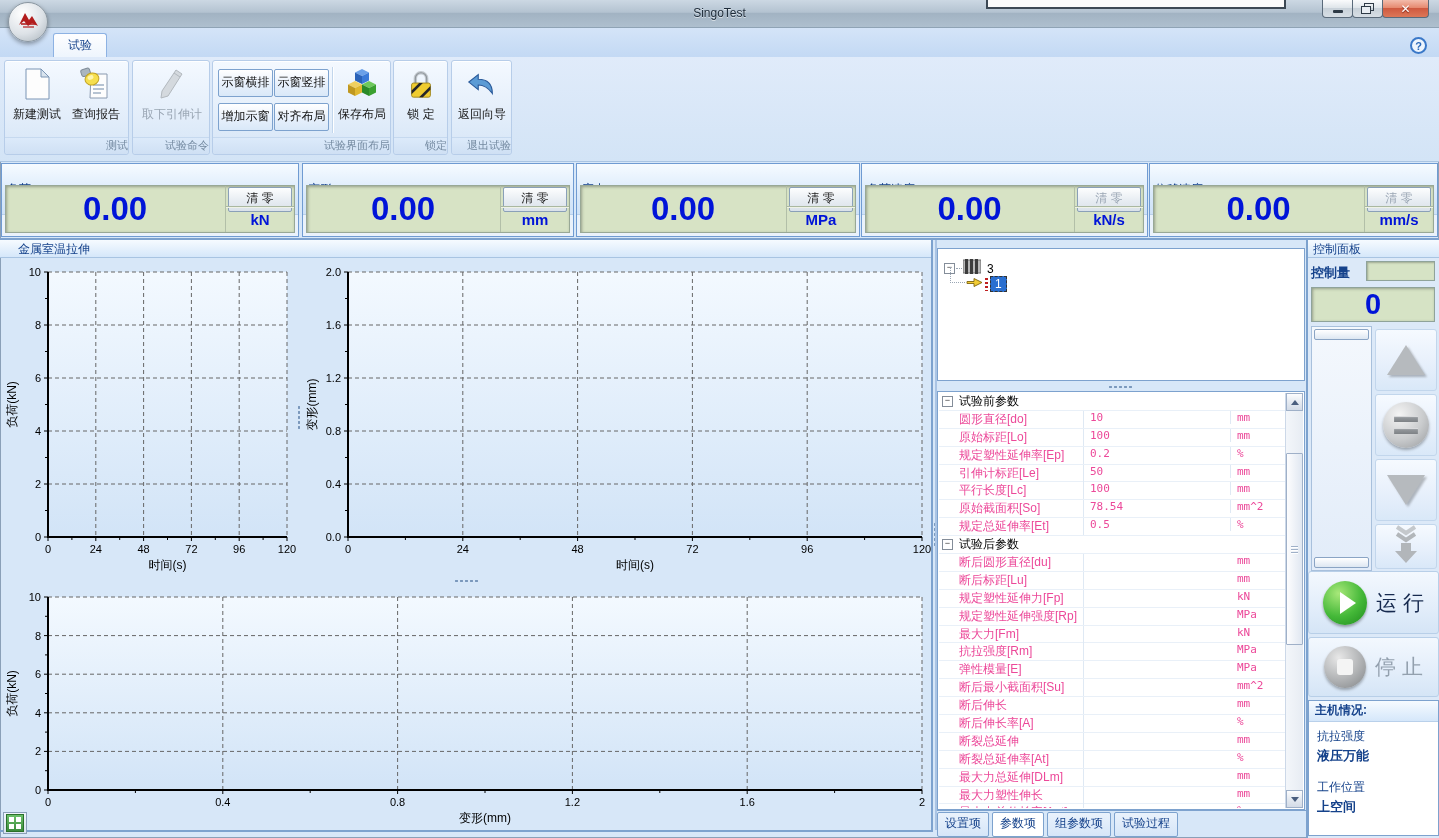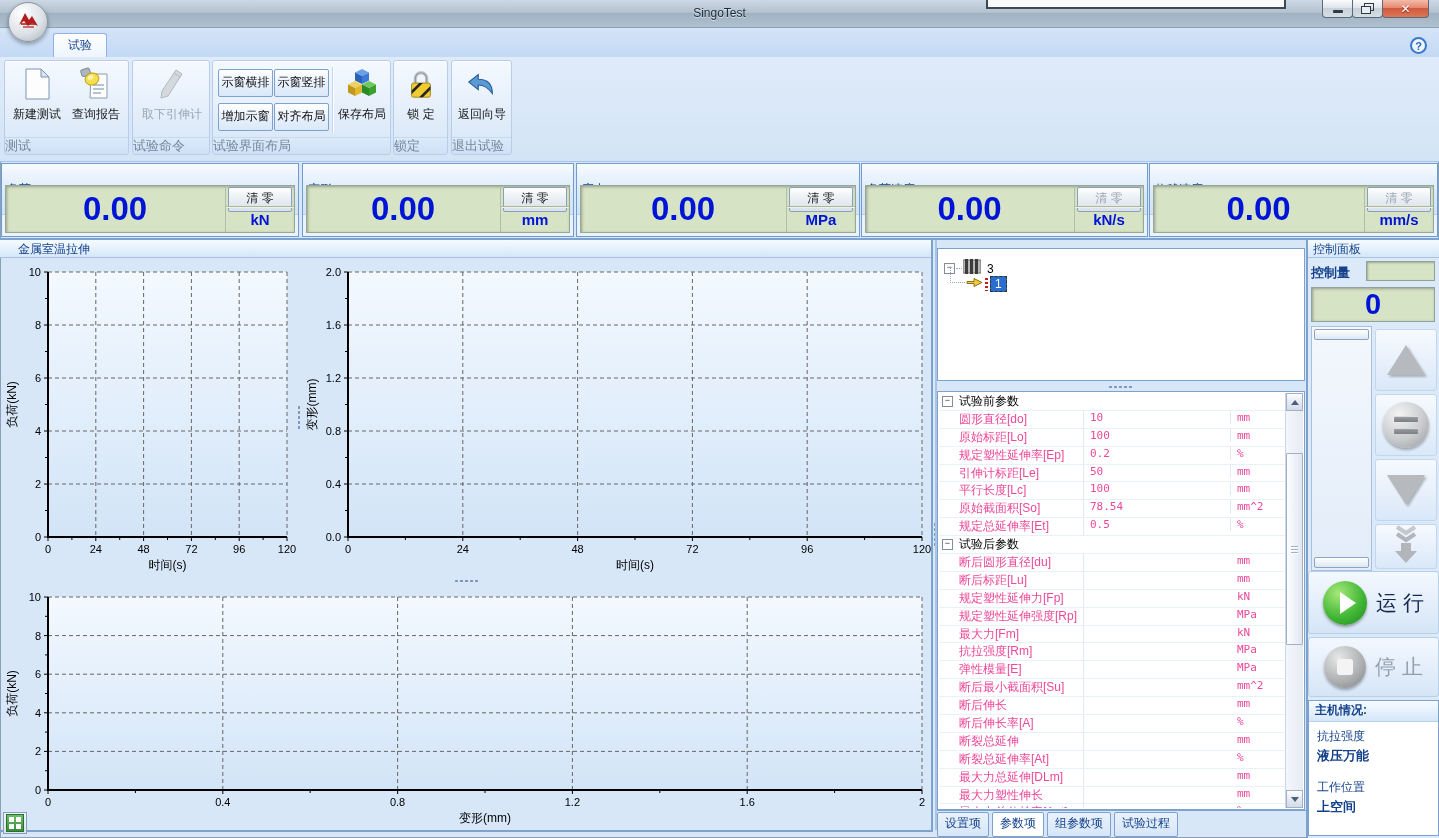--- a/index.html
+++ b/index.html
@@ -35,21 +35,21 @@
   .tabrow{left:0;top:28px;width:1439px;height:29px;background:linear-gradient(#d4e4f8,#c3d9f4)}
   .ribbontab{left:53px;top:33px;width:54px;height:24px;border:1px solid #8db2e3;border-bottom:none;
     border-radius:3px 3px 0 0;background:linear-gradient(#fefeff,#eef5fd);
     color:#15428b;font-size:12px;text-align:center;line-height:23px}
   .helpbtn{right:12px;top:37px;width:17px;height:17px;border-radius:50%;border:2px solid #3a78c8;
     background:#eef5fd;color:#2a68b8;font-weight:bold;font-size:11px;text-align:center;line-height:14px}
   .ribbon{left:0;top:57px;width:1439px;height:105px;
     background:linear-gradient(#e0ebfa,#d3e4f6);border-bottom:1px solid #a9c4e2}
   .rgroup{top:60px;height:95px;border:1px solid #b7cde9;border-radius:3px;
     background:linear-gradient(#f4f9ff,#e2edfa 62%,#d5e5f6);box-shadow:inset 0 1px 0 #fff}
-  .rlabel{position:absolute;left:0;right:0;bottom:0;height:16px;text-align:left;font-size:13px;
+  .rlabel{position:absolute;left:0;right:0;bottom:0;height:16px;text-align:right;font-size:11px;
     color:#72889f;background:linear-gradient(#dceafa,#cfe0f4);border-top:1px solid #c6d9ef;
     border-radius:0 0 3px 3px;line-height:15px}
   .bigbtn{position:absolute;top:3px;height:73px;display:flex;flex-direction:column;align-items:center;
     justify-content:flex-start;border-radius:3px}
   .bigbtn .bicon{width:36px;height:36px;margin-top:2px;display:flex;align-items:center;justify-content:center}
   .bigbtn .blabel{font-size:12px;color:#181818;margin-top:4px;white-space:nowrap}
   .bigbtn.disabled .blabel{color:#9aa6b4}
   .smallbtn{position:absolute;width:53px;height:26px;border:1px solid #7da2ce;border-radius:2px;
     background:linear-gradient(#ffffff,#e9f1fc 50%,#d9e8f8);font-size:12px;color:#111;
     text-align:center;line-height:24px;white-space:nowrap}

